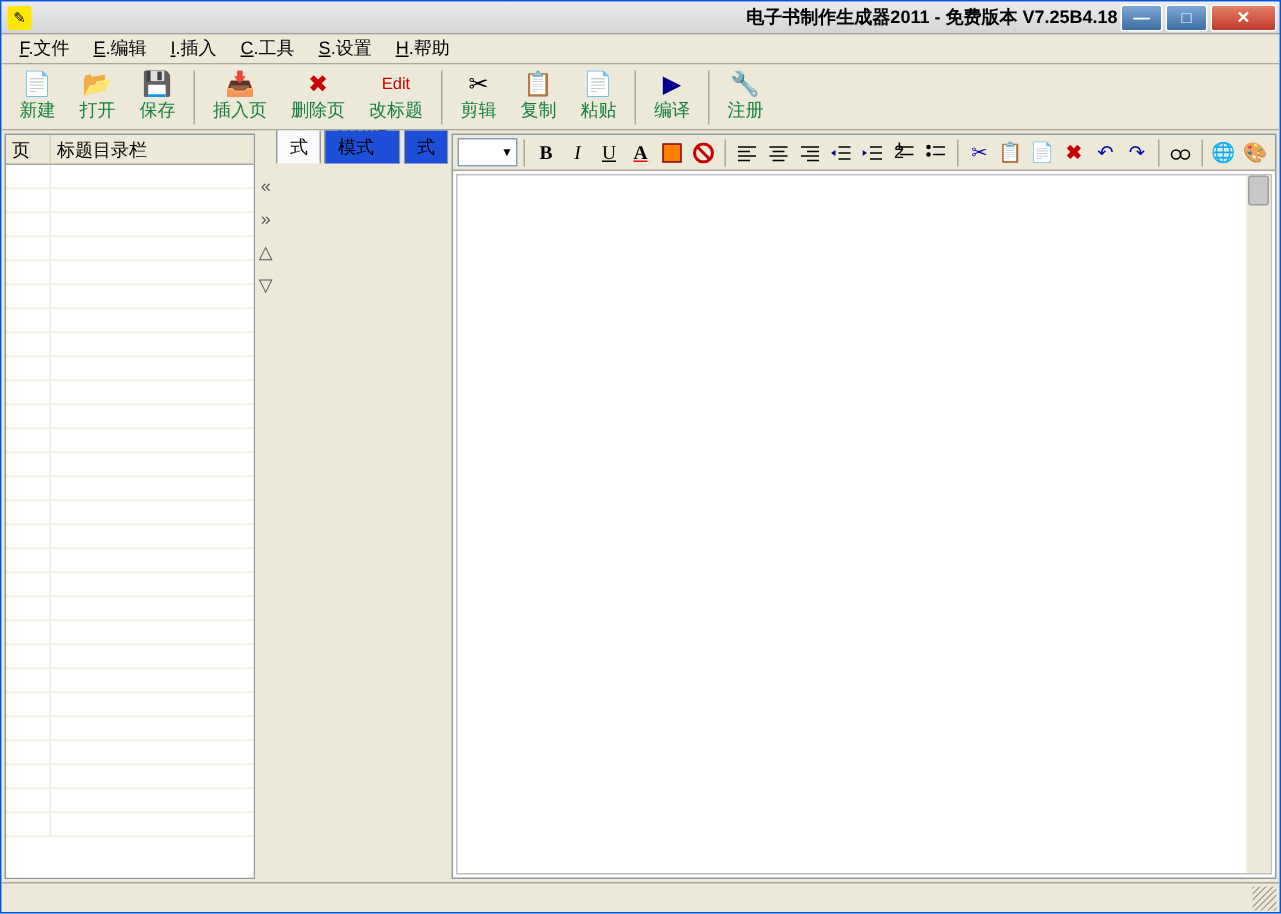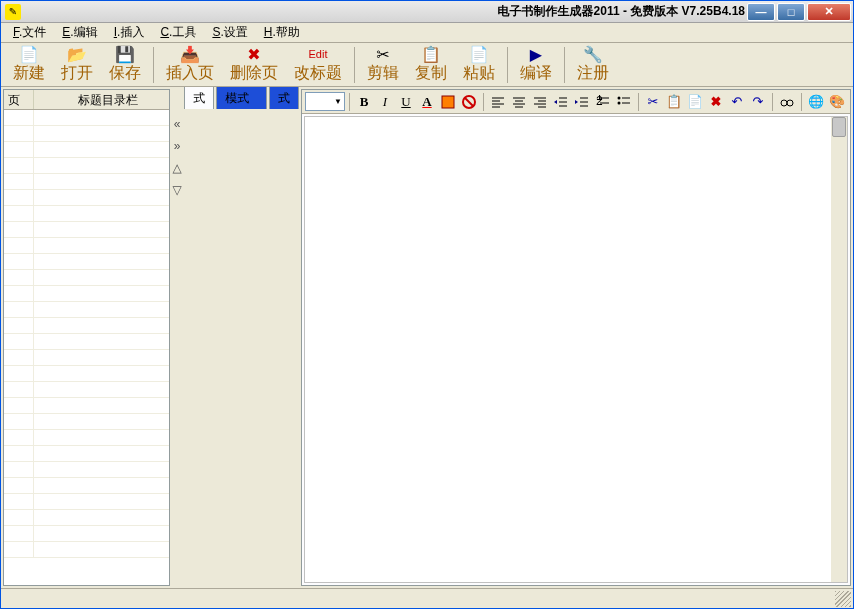--- a/index.html
+++ b/index.html
@@ -16,31 +16,31 @@
 
 
 .menubar { height: 20px; background: #ece9d8; display: flex; align-items: center; padding: 0 4px; border-bottom: 1px solid #aca899; }
 .menuitem { padding: 0 8px; cursor: default; }
 .menuitem u { text-decoration: underline; }
 
 
 .toolbar { height: 44px; background: #ece9d8; display: flex; align-items: center; padding: 2px 4px; border-bottom: 1px solid #aca899; }
 .tbtn { display: flex; flex-direction: column; align-items: center; padding: 2px 8px; cursor: default; }
 .tbtn-icon { width: 18px; height: 18px; display: flex; align-items: center; justify-content: center; font-size: 16px; }
-.tbtn-label { font-size: 16px; color: #a16207; }
+.tbtn-label { font-size: 12px; color: #15803d; }
 .tsep { width: 1px; height: 36px; background: #aca899; margin: 0 4px; }
 
 
 .main { flex: 1; display: flex; background: #ece9d8; overflow: hidden; }
 
 
 .sidebar { width: 208px; display: flex; flex-direction: column; border: 1px solid #919b9c; margin: 2px 0 2px 2px; background: #fff; }
 .sidebar-header { display: flex; height: 20px; background: #ece9d8; border-bottom: 1px solid #aca899; }
 .col-page { width: 30px; padding: 2px 4px; border-right: 1px solid #d0d0b8; }
-.col-title { flex: 1; padding: 2px 4px; margin-left: 40px; }
+.col-title { flex: 1; padding: 2px 4px; }
 .sidebar-rows { flex: 1; overflow: auto; background: #fff; }
 .row-line { height: 16px; border-bottom: 1px solid #efeddf; display: flex; }
 .row-line .c1 { width: 30px; border-right: 1px solid #efeddf; }
 
 
 .splitcol { width: 18px; display: flex; flex-direction: column; align-items: center; padding-top: 30px; gap: 8px; }
 .splitglyph { font-size: 12px; color: #555; cursor: default; }
 
 
 .editor { flex: 1; display: flex; flex-direction: row; margin: 2px 2px 2px 0; }

